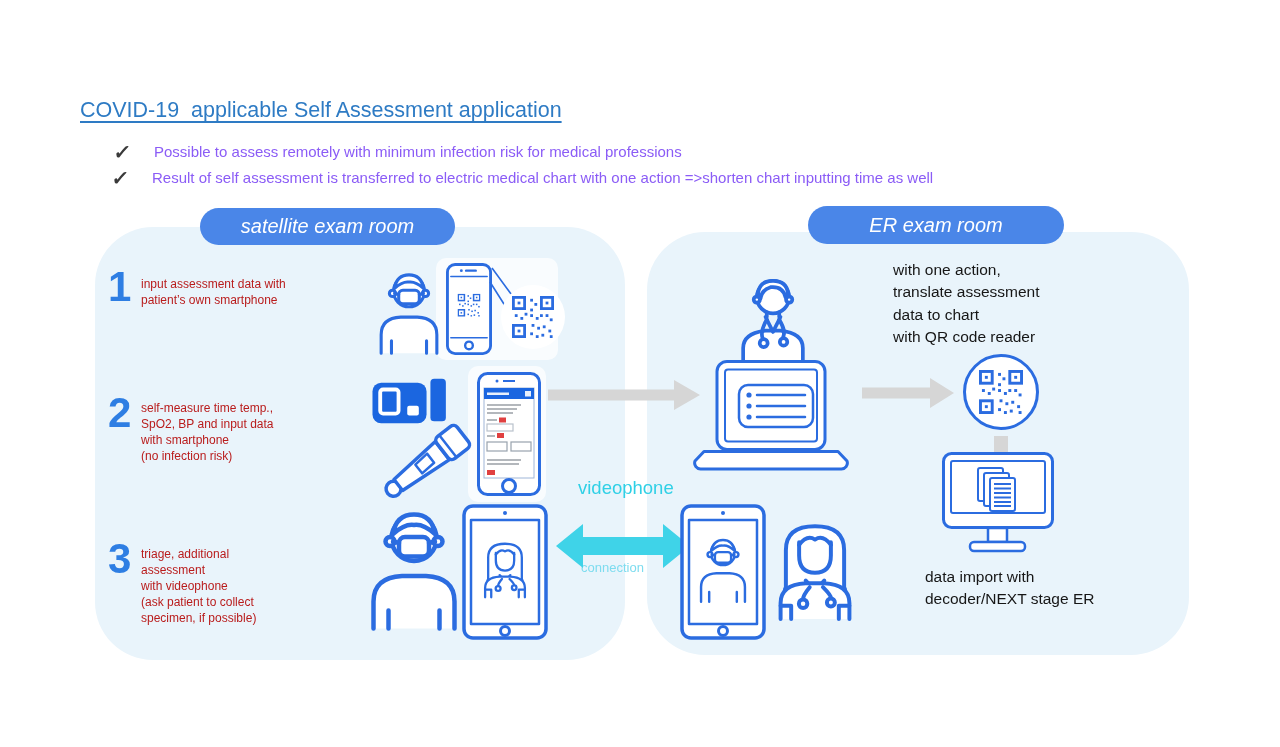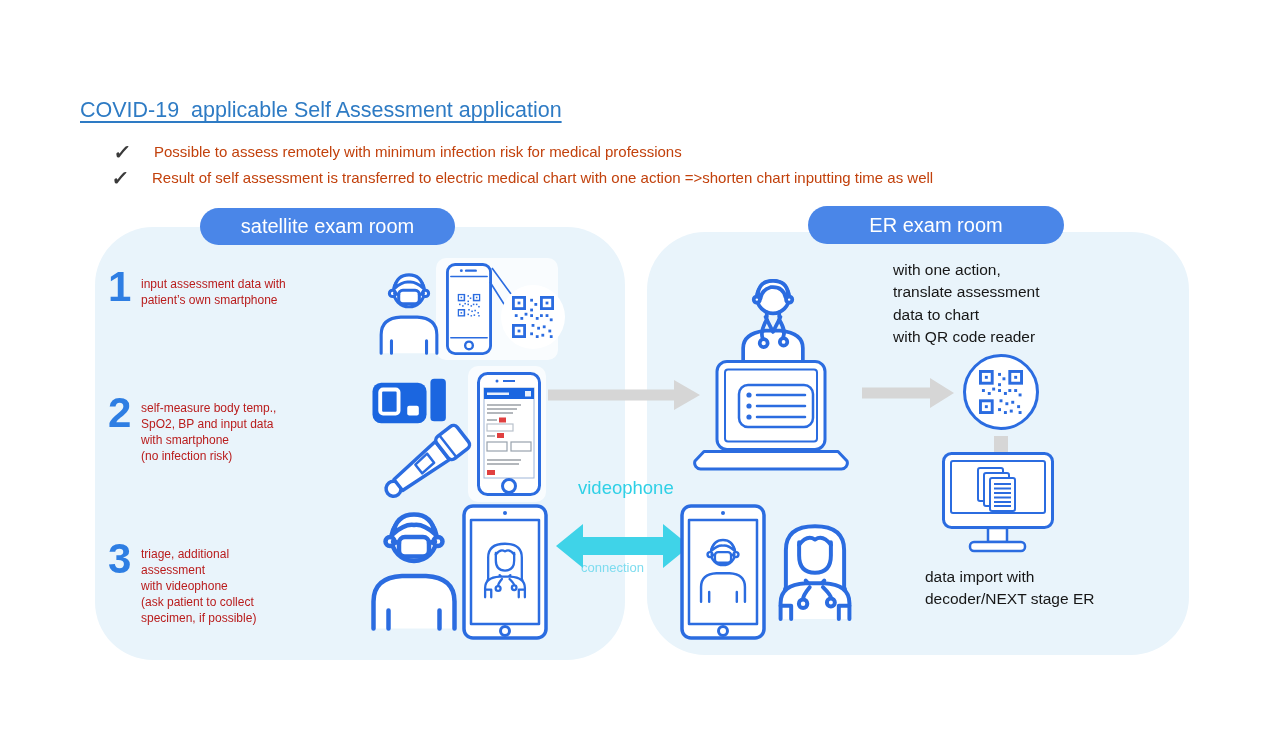--- a/index.html
+++ b/index.html
@@ -1,26 +1,26 @@
 <!DOCTYPE html>
 <html><head>
 <meta charset="utf-8">
 <style>
   html,body{margin:0;padding:0;}
   body{font-family:"Liberation Sans",sans-serif;background:#fff;}
   #canvas{position:relative;width:1280px;height:664px;background:#ffffff;overflow:hidden;}
   .abs{position:absolute;}
   .panel{position:absolute;background:#e9f4fb;border-radius:58px;}
   .pill{position:absolute;background:#4a86e8;border-radius:22px;color:#ffffff;
-        display:flex;align-items:center;justify-content:center;font-size:20px;}
+        display:flex;align-items:center;justify-content:center;font-size:20px;font-style:italic;}
   .title{position:absolute;color:#2e7bc4;font-size:21.5px;text-decoration:underline;
          text-underline-offset:4px;white-space:pre;}
   .check-row{position:absolute;display:flex;align-items:flex-start;}
   .check-mark{color:#3a3a3a;font-size:20px;font-weight:bold;width:40px;transform:skewX(-8deg);}
-  .check-text{color:#c2410c;font-size:15px;padding-top:3px;}
+  .check-text{color:#8b5cf6;font-size:15px;padding-top:3px;}
   .step-num{position:absolute;color:#2e7ee3;font-size:42px;font-weight:bold;line-height:1;}
   .step-text{position:absolute;color:#b91c1c;font-size:12px;line-height:1.33;white-space:pre-line;}
   .note{position:absolute;color:#161616;font-size:15.5px;line-height:1.45;white-space:pre-line;}
   .vp-label{position:absolute;color:#2fd0e6;font-size:18.5px;}
   .vp-note{position:absolute;color:#7ddcef;font-size:13px;line-height:1.5;white-space:pre-line;}
   .white-bg{position:absolute;background:rgba(255,255,255,.72);border-radius:10px;}
   .qr-circle{position:absolute;background:#fff;border:3px solid #2b6ce0;border-radius:50%;
              display:flex;align-items:center;justify-content:center;}
   .qr-zoom-bg{position:absolute;background:#fff;border-radius:50%;
               display:flex;align-items:center;justify-content:center;}
@@ -127,21 +127,21 @@
   <div class="panel" style="left:647px;top:232px;width:542px;height:423px;"></div>
 
   <div class="pill" style="left:200px;top:208px;width:255px;height:37px;">satellite exam room</div>
   <div class="pill" style="left:808px;top:206px;width:256px;height:38px;">ER exam room</div>
 
   <div class="step-num" style="left:108px;top:266px;">1</div>
   <div class="step-text" style="left:141px;top:277px;width:255px;">input assessment data with
 patient’s own smartphone</div>
 
   <div class="step-num" style="left:108px;top:392px;">2</div>
-  <div class="step-text" style="left:141px;top:401px;width:245px;">self-measure body temp.,
+  <div class="step-text" style="left:141px;top:401px;width:245px;">self-measure time temp.,
 SpO2, BP and input data
 with smartphone
 (no infection risk)</div>
 
   <div class="step-num" style="left:108px;top:538px;">3</div>
   <div class="step-text" style="left:141px;top:547px;width:245px;">triage, additional
 assessment
 with videophone
 (ask patient to collect
 specimen, if possible)</div>

